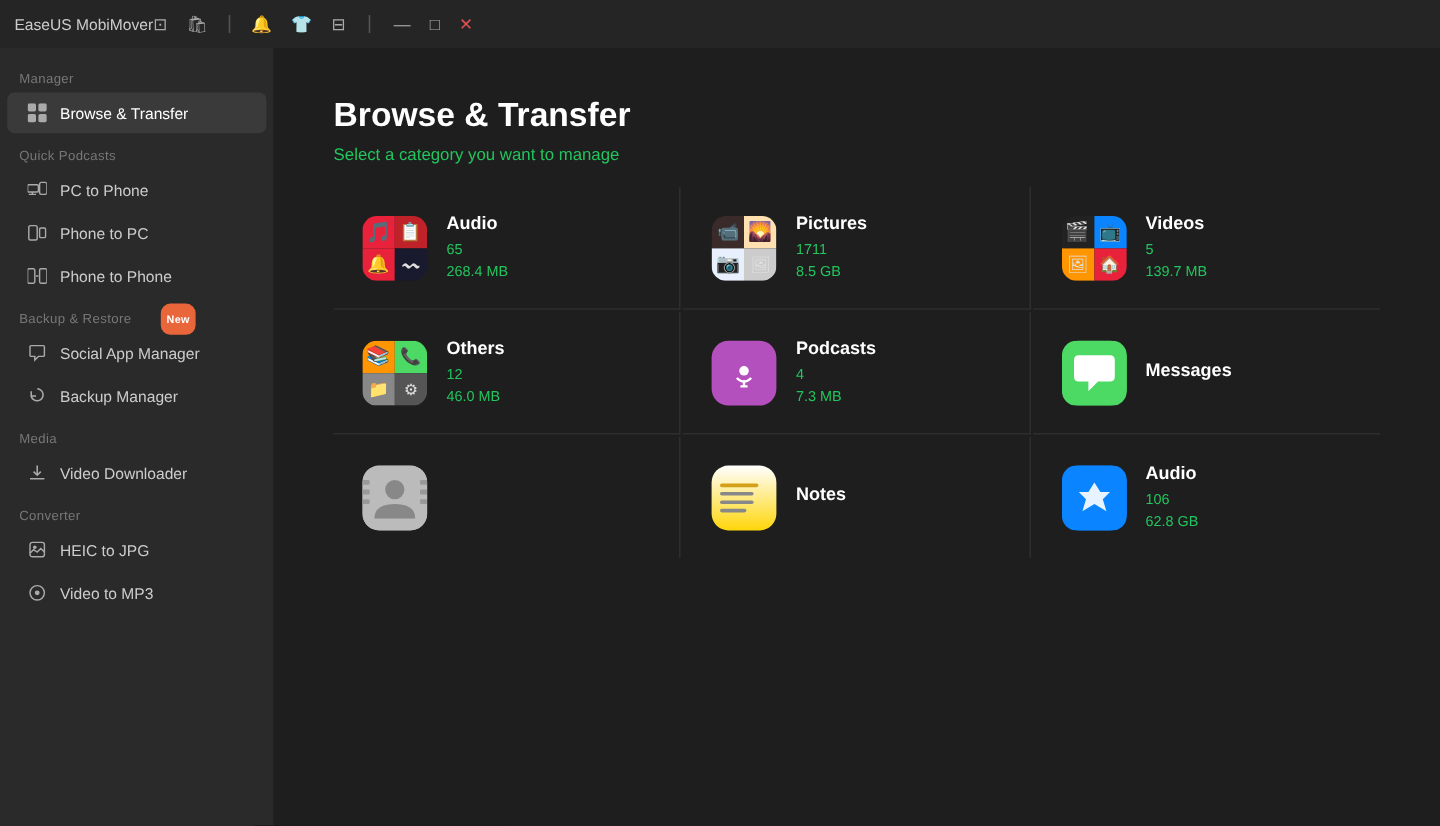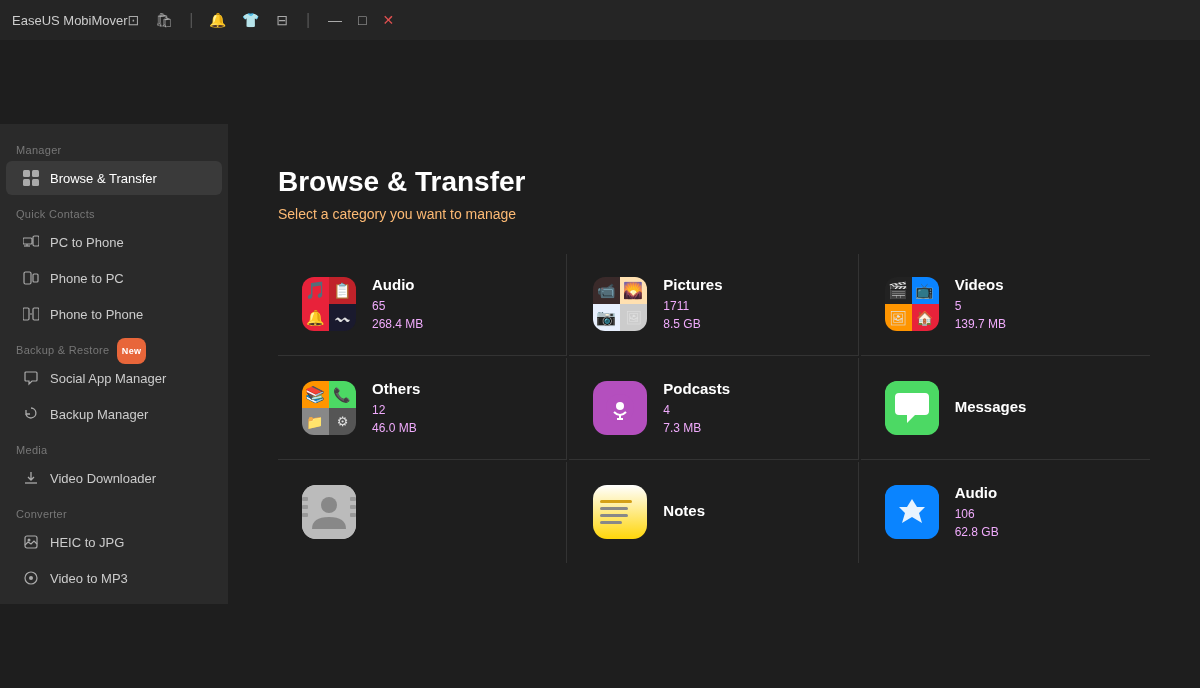--- a/index.html
+++ b/index.html
@@ -37,21 +37,20 @@
       color: #aaa;
       font-size: 14px;
       cursor: pointer;
     }
 
     
     .main-layout {
       display: flex;
       flex: 1;
       overflow: hidden;
-      align-items: center;
     }
 
     
     .sidebar {
       width: 228px;
       background: #2a2a2a;
       flex-shrink: 0;
       display: flex;
       flex-direction: column;
       padding: 8px 0;
@@ -87,41 +86,41 @@
       justify-content: center;
       font-size: 15px;
       flex-shrink: 0;
     }
     .new-badge {
       background: #e8663a;
       color: #fff;
       font-size: 9px;
       padding: 8px 5px;
       border-radius: 8px;
-      margin-left: 4px;
+      margin-left: 21px;
       font-weight: 600;
     }
 
     
     .content {
       flex: 1;
       background: #1e1e1e;
       padding: 40px 50px;
       overflow-y: auto;
     }
     .content-title {
       font-size: 28px;
       font-weight: 700;
       color: #fff;
       margin-bottom: 8px;
     }
     .content-subtitle {
       font-size: 14px;
-      color: #fdba74;
-      margin-bottom: 32px;
+      color: #22c55e;
+      margin-bottom: 20px;
     }
 
     
     .category-grid {
       display: grid;
       grid-template-columns: repeat(3, 1fr);
       gap: 2px;
     }
     .category-card {
       display: flex;
@@ -163,21 +162,21 @@
     }
     .category-info {}
     .category-name {
       font-size: 15px;
       font-weight: 600;
       color: #fff;
       margin-bottom: 4px;
     }
     .category-count {
       font-size: 12px;
-      color: #f0abfc;
+      color: #22c55e;
       line-height: 1.5;
     }
 
     
     .icon-cell {
       display: flex;
       align-items: center;
       justify-content: center;
       font-size: 16px;
     }
@@ -290,21 +289,21 @@
         <svg width="16" height="16" viewBox="0 0 16 16" fill="none">
           <rect x="0" y="0" width="7" height="7" rx="1.5" fill="#aaa"></rect>
           <rect x="9" y="0" width="7" height="7" rx="1.5" fill="#aaa"></rect>
           <rect x="0" y="9" width="7" height="7" rx="1.5" fill="#aaa"></rect>
           <rect x="9" y="9" width="7" height="7" rx="1.5" fill="#aaa"></rect>
         </svg>
       </div>
       <span>Browse &amp; Transfer</span>
     </div>
 
-    <div class="sidebar-section-label">Quick Contacts</div>
+    <div class="sidebar-section-label">Quick Podcasts</div>
     <div class="sidebar-item">
       <div class="sidebar-item-icon">
         <svg width="16" height="16" viewBox="0 0 16 16" fill="none">
           <rect x="0" y="4" width="9" height="6" rx="1" stroke="#aaa" stroke-width="1.2"></rect>
           <line x1="4" y1="10" x2="4" y2="12" stroke="#aaa" stroke-width="1.2"></line>
           <line x1="1" y1="12" x2="7" y2="12" stroke="#aaa" stroke-width="1.2"></line>
           <rect x="10" y="2" width="6" height="10" rx="1.5" stroke="#aaa" stroke-width="1.2"></rect>
         </svg>
       </div>
       <span>PC to Phone</span>

